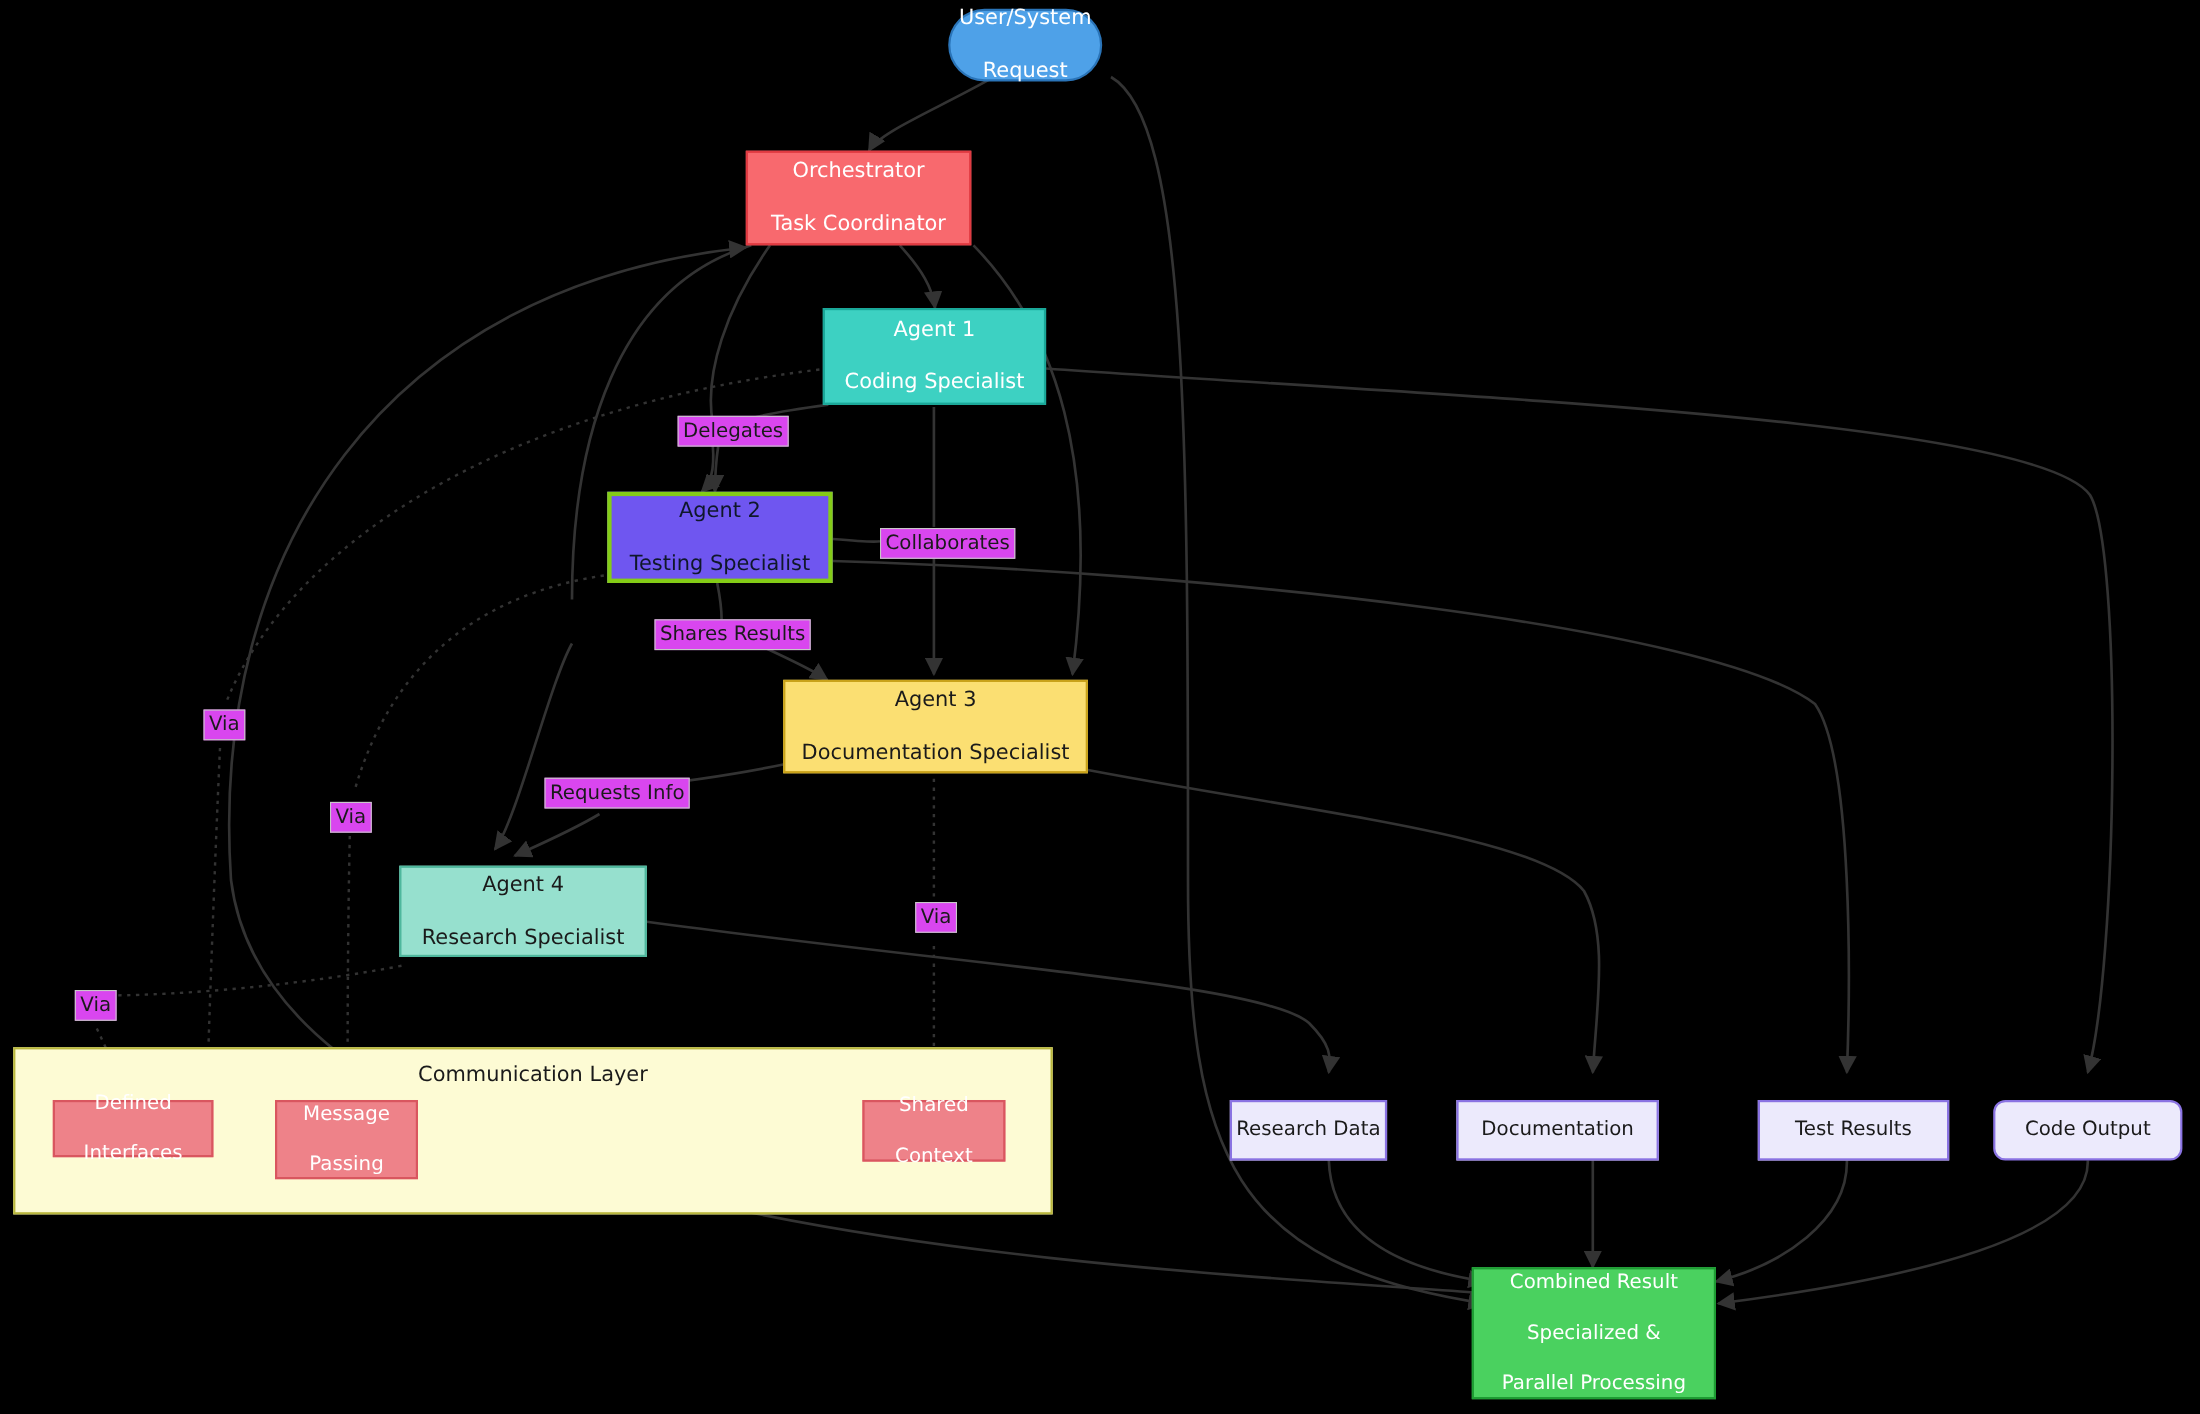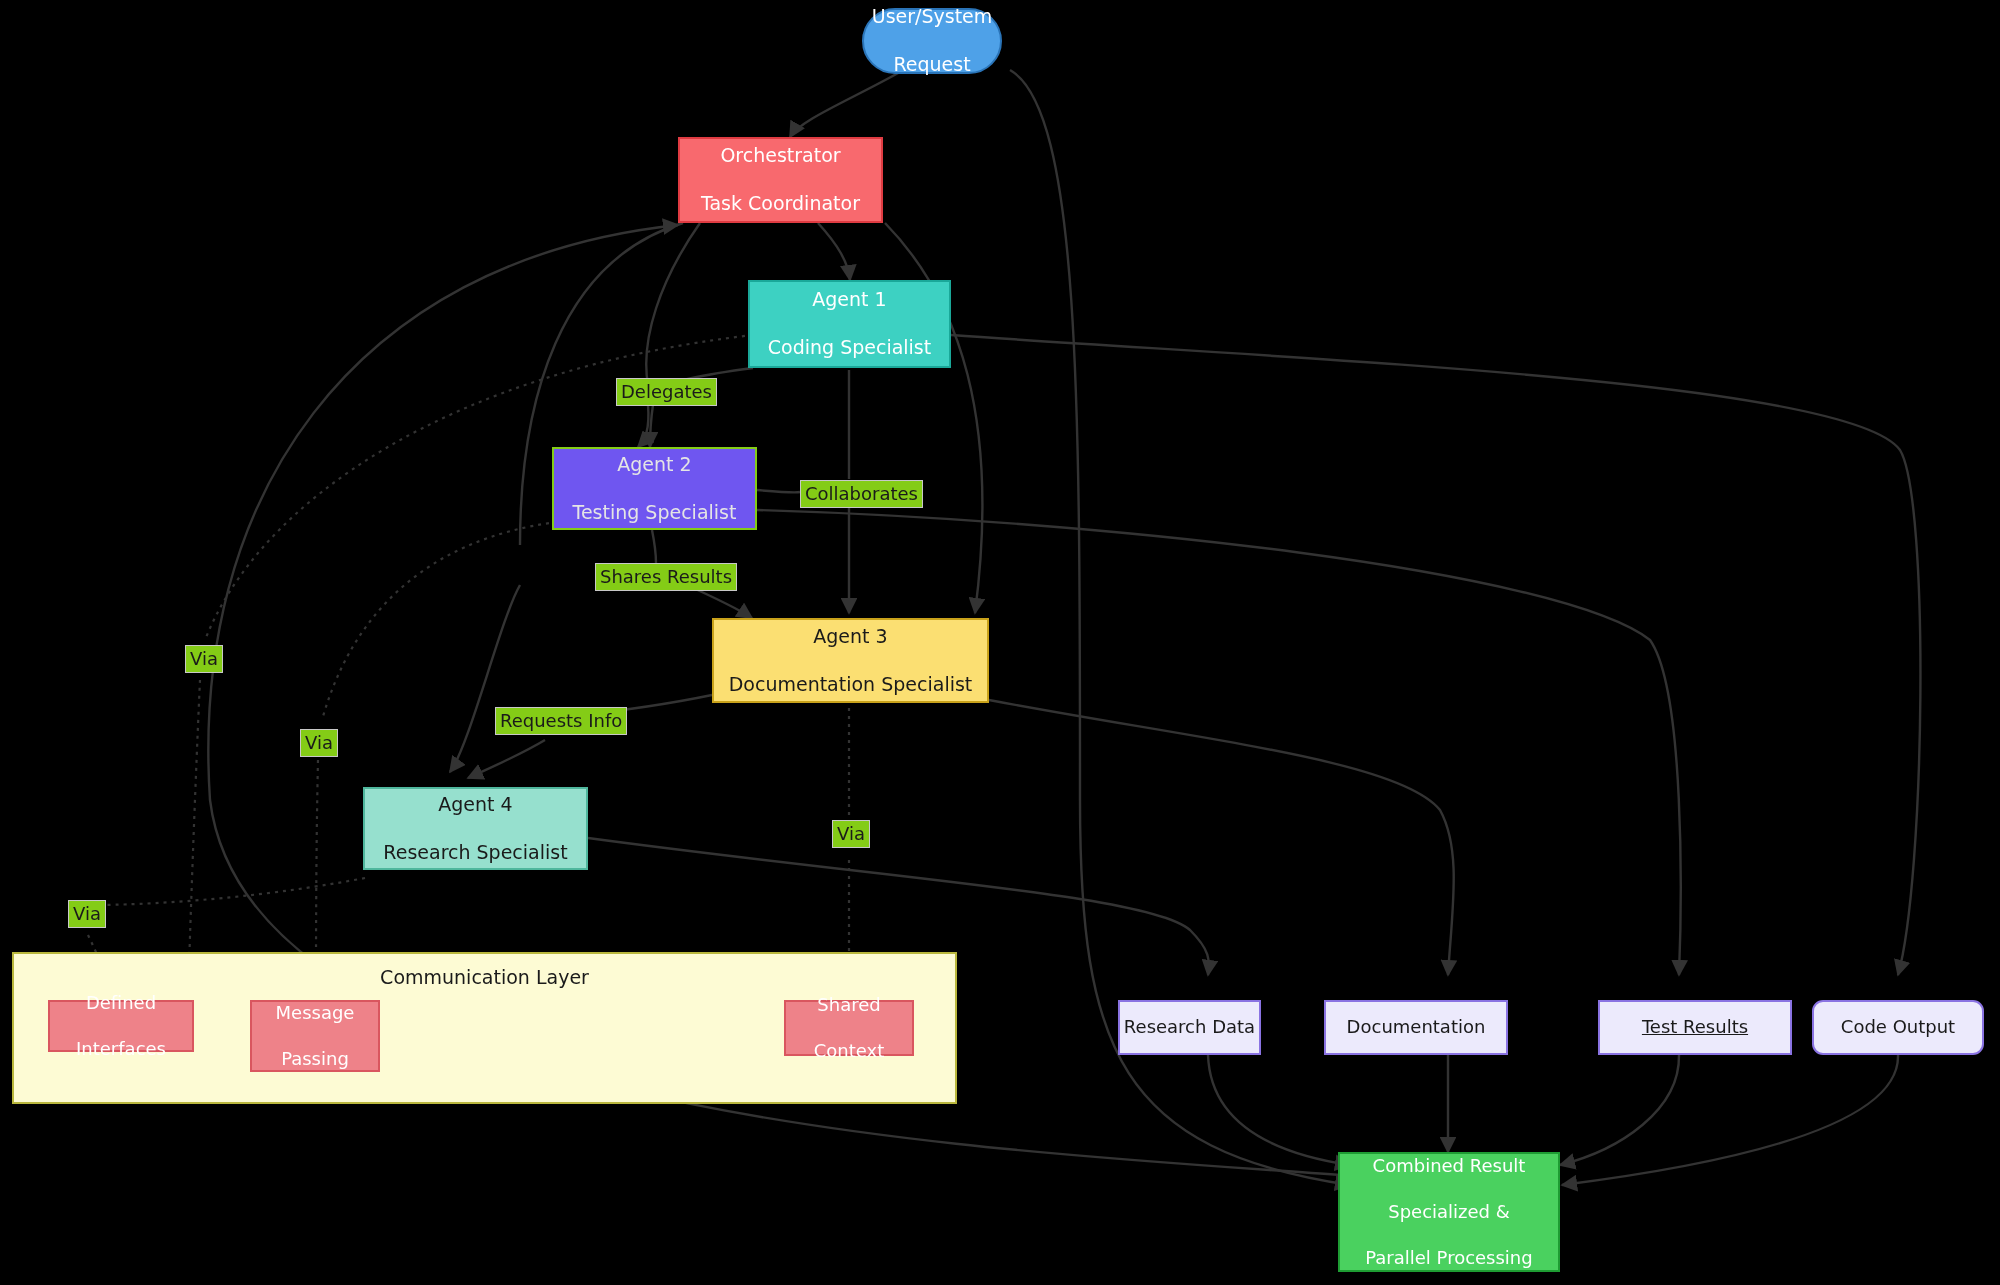--- a/index.html
+++ b/index.html
@@ -49,22 +49,22 @@
     border: 2px solid #e03b42;
     color: #ffffff;
   }
   .n-agent1 {
     background: #3dd1c2;
     border: 2px solid #1aa899;
     color: #ffffff;
   }
   .n-agent2 {
     background: #6f56f0;
-    border: 2px solid #84cc16;
-    color: #e5e5e5;
+    border: 4px solid #84cc16;
+    color: #0f172a;
   }
   .n-agent3 {
     background: #fbdf72;
     border: 2px solid #c9a21a;
     color: #1a1a1a;
   }
   .n-agent4 {
     background: #96e0ce;
     border: 2px solid #4fb79d;
     color: #1a1a1a;
@@ -103,21 +103,21 @@
     width: 100%;
     text-align: center;
     font-size: 19px;
     color: #1a1a1a;
     z-index: 4;
   }
 
   
   .edge-label {
     position: absolute;
-    background: #84cc16;
+    background: #d946ef;
     border: 1px solid #c8c8c8;
     color: #1a1a1a;
     font-size: 18px;
     padding: 2px 4px;
     white-space: nowrap;
     z-index: 8;
     line-height: 1.2;
     text-align: center;
   }
 </style>
@@ -248,21 +248,21 @@
   </div>
 
   <div class="node n-output" style="left:1118px; top:1000px; width:143px; height:55px;">
     <span class="ln">Research Data</span>
   </div>
 
   <div class="node n-output" style="left:1324px; top:1000px; width:184px; height:55px;">
     <span class="ln">Documentation</span>
   </div>
 
-  <div class="node n-output" style="left:1598px; top:1000px; width:194px; height:55px;text-decoration:underline;">
+  <div class="node n-output" style="left:1598px; top:1000px; width:174px; height:55px;">
     <span class="ln">Test Results</span>
   </div>
 
   <div class="node n-output" style="left:1812px; top:1000px; width:172px; height:55px;border-radius:11px;">
     <span class="ln">Code Output</span>
   </div>
 
   <div class="node n-combined" style="left:1338px; top:1152px; width:222px; height:120px;">
     <span class="ln">Combined Result</span>
     <span class="ln">Specialized &amp;</span>

